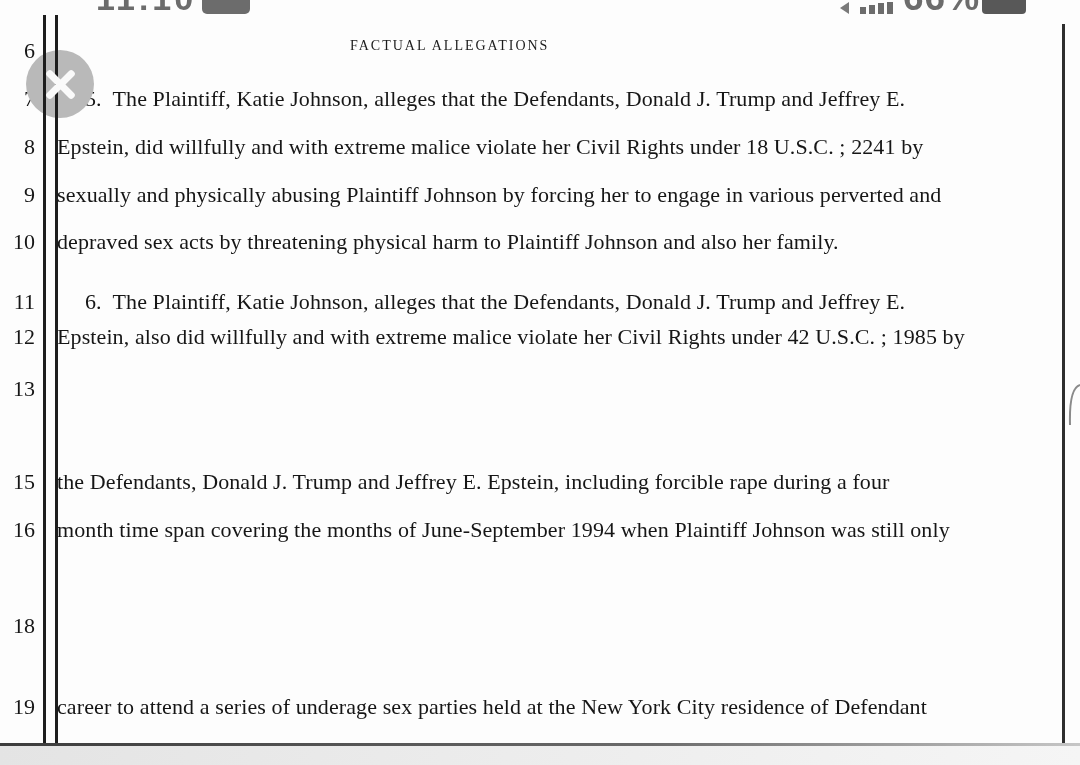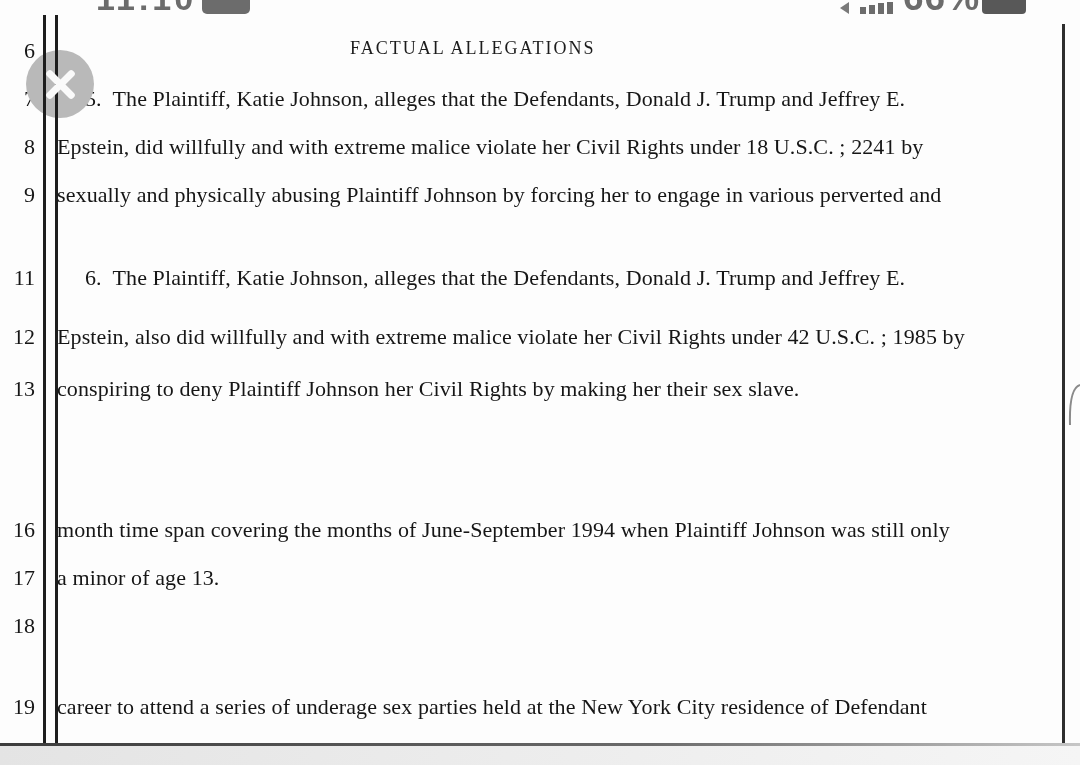--- a/index.html
+++ b/index.html
@@ -83,21 +83,21 @@
   .close-btn .bar{
     position:absolute;left:16px;top:31px;width:37px;height:7px;
     background:#fafafa;border-radius:3px;z-index:3;
   }
   .close-btn .bar.a{transform:rotate(45deg);}
   .close-btn .bar.b{transform:rotate(-45deg);}
 
   
   .doc-heading{
     position:absolute;left:350px;top:38px;
-    font-size:18px;letter-spacing:2px;color:#1c1c1c;
+    font-size:14px;letter-spacing:2px;color:#1c1c1c;
     white-space:pre;z-index:0;
   }
   .row{position:absolute;left:0;width:1080px;height:28px;z-index:0;}
   .row .num{
     position:absolute;left:0;top:0;width:35px;text-align:right;
     font-size:22px;color:#161616;
   }
   .row .txt{
     position:absolute;left:57px;top:0;
     font-size:22px;color:#161616;white-space:pre;
@@ -141,39 +141,42 @@
     <span class="txt">5.  The Plaintiff, Katie Johnson, alleges that the Defendants, Donald J. Trump and Jeffrey E.</span>
   </div>
   <div class="row" style="top:134px">
     <span class="num">8</span>
     <span class="txt">Epstein, did willfully and with extreme malice violate her Civil Rights under 18 U.S.C. ; 2241 by</span>
   </div>
   <div class="row" style="top:182px">
     <span class="num">9</span>
     <span class="txt">sexually and physically abusing Plaintiff Johnson by forcing her to engage in various perverted and</span>
   </div>
-  <div class="row indent" style="top:265px">
+  <div class="row" style="top:229px">
+    <span class="num">10</span>
+    <span class="txt">depraved sex acts by threatening physical harm to Plaintiff Johnson and also her family.</span>
+  </div>
+  <div class="row indent" style="top:289px">
     <span class="num">11</span>
     <span class="txt">6.  The Plaintiff, Katie Johnson, alleges that the Defendants, Donald J. Trump and Jeffrey E.</span>
   </div>
   <div class="row" style="top:324px">
     <span class="num">12</span>
     <span class="txt">Epstein, also did willfully and with extreme malice violate her Civil Rights under 42 U.S.C. ; 1985 by</span>
   </div>
   <div class="row" style="top:376px">
     <span class="num">13</span>
-    <span class="txt">conspiring to deny Plaintiff Johnson her Civil Rights by making her their sex slave.</span>
+  </div>
+  <div class="row" style="top:469px">
+    <span class="num">15</span>
+    <span class="txt">the Defendants, Donald J. Trump and Jeffrey E. Epstein, including forcible rape during a four</span>
   </div>
   <div class="row" style="top:517px">
     <span class="num">16</span>
     <span class="txt">month time span covering the months of June-September 1994 when Plaintiff Johnson was still only</span>
-  </div>
-  <div class="row" style="top:565px">
-    <span class="num">17</span>
-    <span class="txt">a minor of age 13.</span>
   </div>
   <div class="row indent" style="top:613px">
     <span class="num">18</span>
   </div>
   <div class="row" style="top:694px">
     <span class="num">19</span>
     <span class="txt">career to attend a series of underage sex parties held at the New York City residence of Defendant</span>
   </div>
 
   <div class="close-btn">

